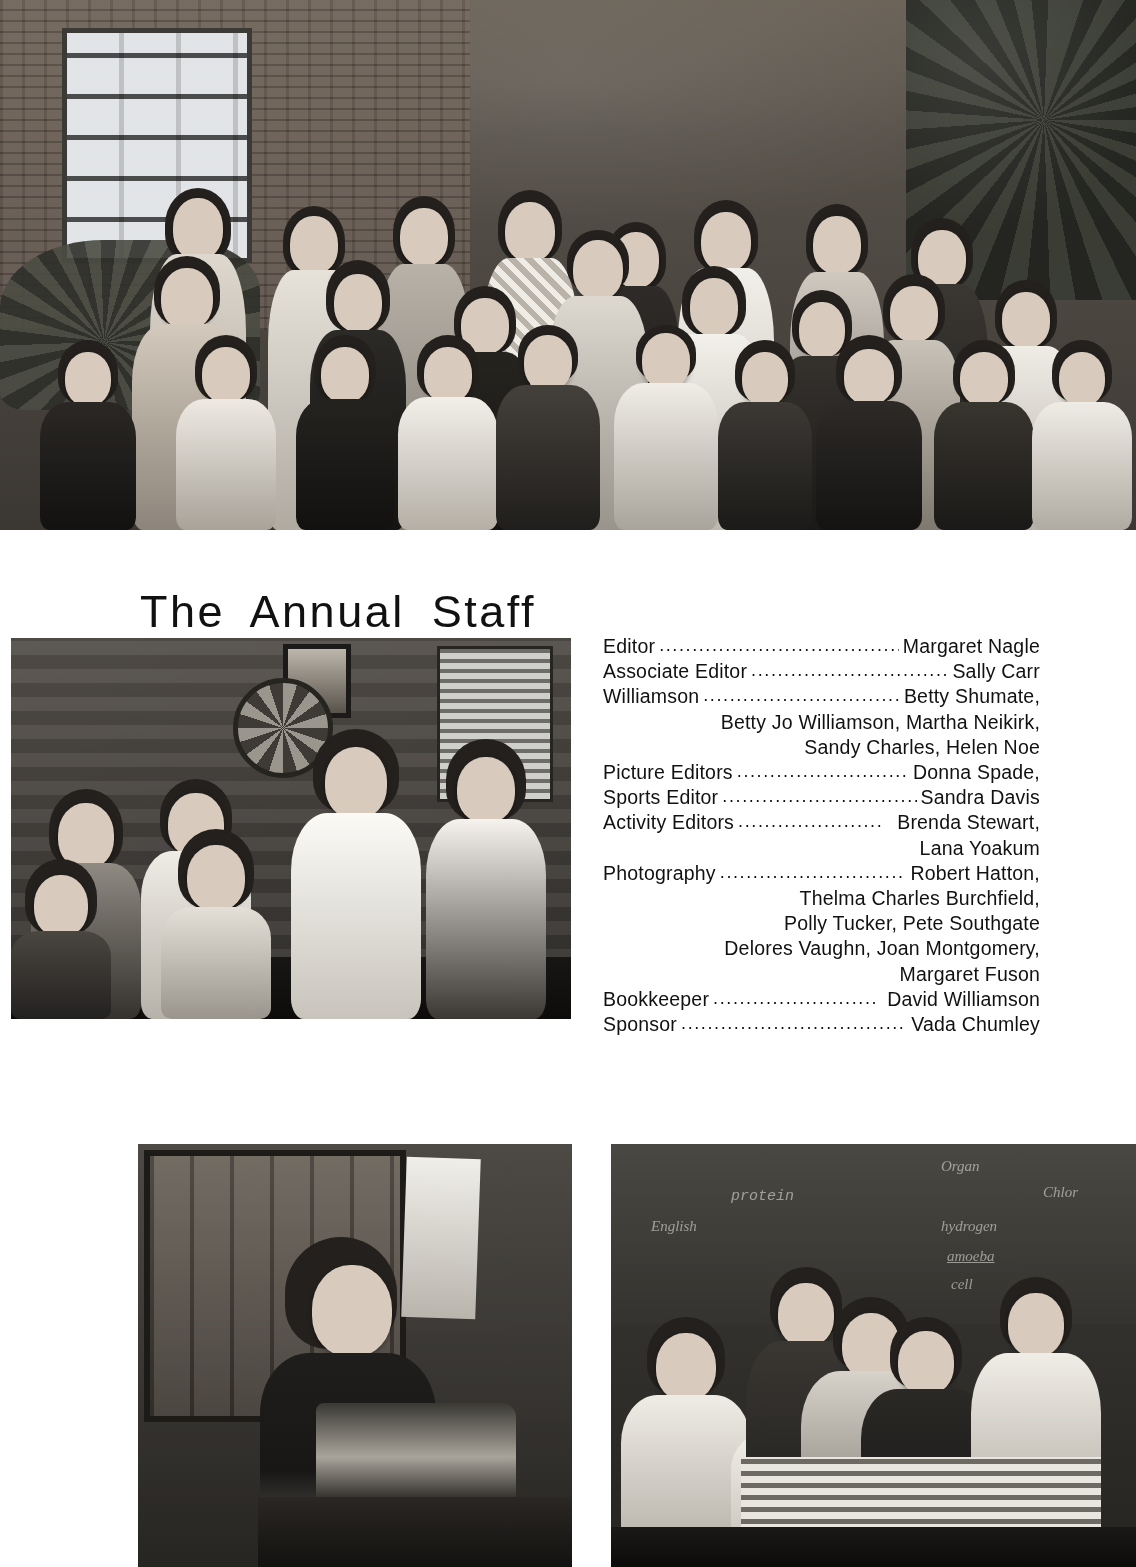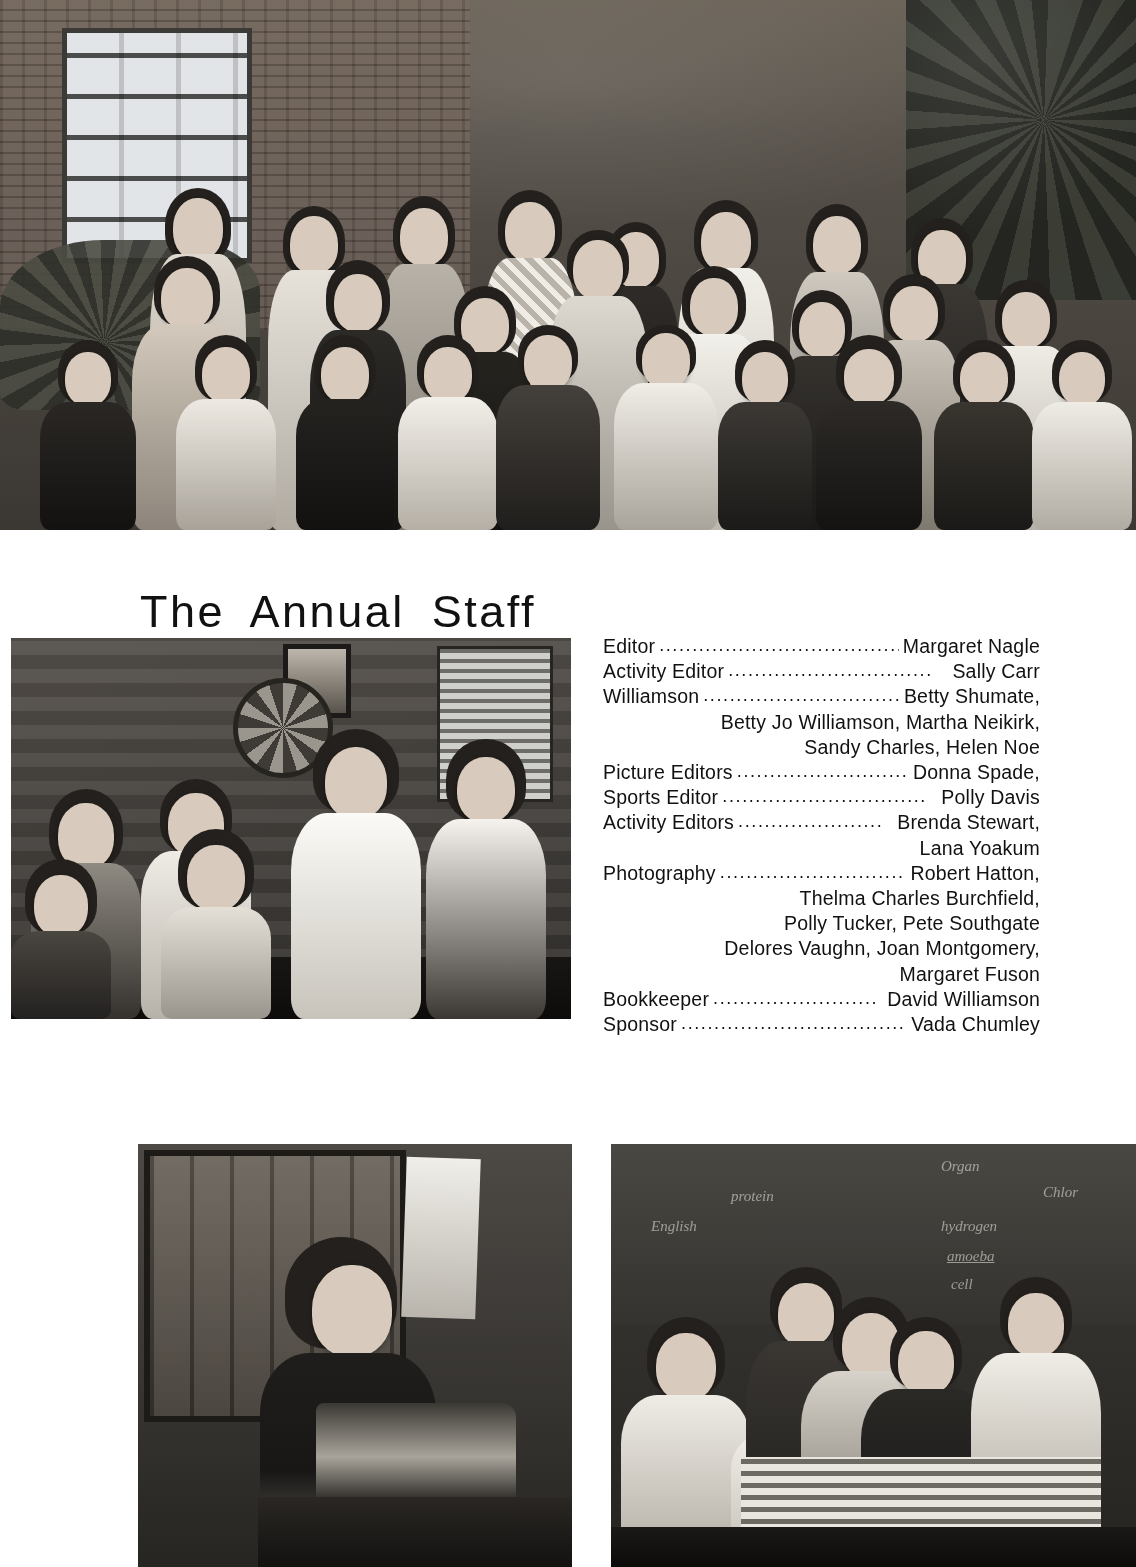--- a/index.html
+++ b/index.html
@@ -434,21 +434,21 @@
   <div class="entry">
     <div class="line1">
       <span class="role">Editor</span>
       <span class="dots">......................................</span>
       <span class="names">Margaret  Nagle</span>
     </div>
   </div>
 
   <div class="entry">
     <div class="line1">
-      <span class="role">Activity Editor</span>
+      <span class="role">Associate Editor</span>
       <span class="dots">...............................</span>
       <span class="names">Sally Carr</span>
     </div>
   </div>
 
 
   <div class="entry">
     <div class="line1">
       <span class="role">Williamson</span>
       <span class="dots">................................</span>
@@ -463,21 +463,21 @@
       <span class="role">Picture Editors</span>
       <span class="dots">............................</span>
       <span class="names">Donna Spade,</span>
     </div>
   </div>
 
   <div class="entry">
     <div class="line1">
       <span class="role">Sports  Editor</span>
       <span class="dots">...............................</span>
-      <span class="names">Polly Davis</span>
+      <span class="names">Sandra Davis</span>
     </div>
   </div>
 
   <div class="entry">
     <div class="line1">
       <span class="role">Activity  Editors</span>
       <span class="dots">......................</span>
       <span class="names">Brenda Stewart,</span>
     </div>
     <span class="cont">Lana Yoakum</span>
@@ -523,21 +523,21 @@
     <div class="head" style="top:28px; width:80px; height:92px; left:52%;"></div>
     <div class="body" style="top:116px; width:176px; height:214px; background:linear-gradient(180deg,#201e1c 0%,#181716 55%,#6f6a62 100%);"></div>
   </div>
   <div class="machine"></div>
   <div class="table"></div>
 </div>
 
 <div class="photo" id="photo-classroom">
   <div class="board"></div>
   <span class="chalk" style="left:330px; top:14px;">Organ</span>
-  <span class="chalk" style="left:120px; top:44px;">protein</span>
+  <span class="chalk" style="left:120px; top:44px;font-family:Liberation Mono, monospace;">protein</span>
   <span class="chalk" style="left:432px; top:40px;">Chlor</span>
   <span class="chalk" style="left:40px; top:74px;">English</span>
   <span class="chalk" style="left:330px; top:74px;">hydrogen</span>
   <span class="chalk" style="left:336px; top:104px;text-decoration:underline;">amoeba</span>
   <span class="chalk" style="left:340px; top:132px;">cell</span>
 
   <div class="person" style="left:10px; width:130px; height:250px;">
     <div class="hair" style="top:0px; width:78px; height:78px;"></div>
     <div class="head" style="top:16px; width:60px; height:68px;"></div>
     <div class="body" style="top:78px; width:130px; height:172px; background:linear-gradient(180deg,#efece6,#b0aba2);"></div>

